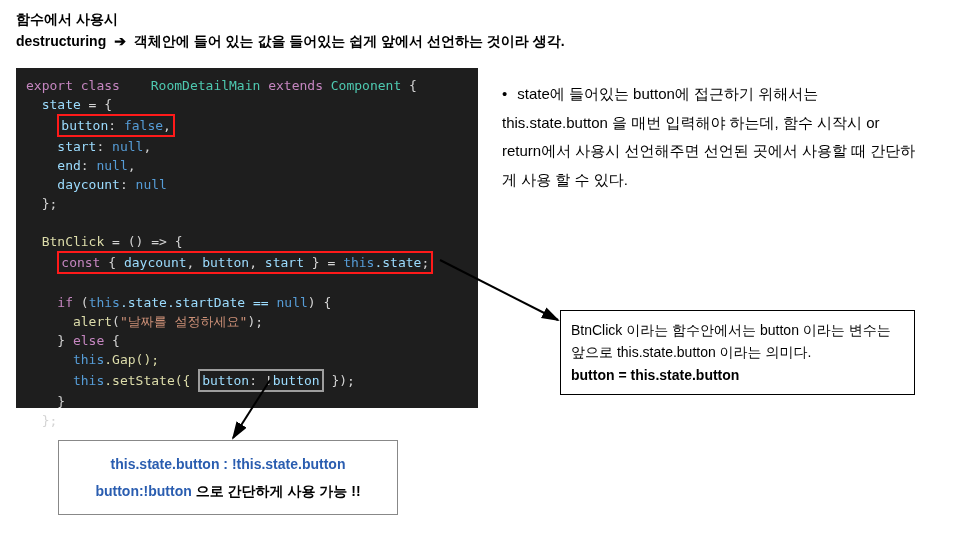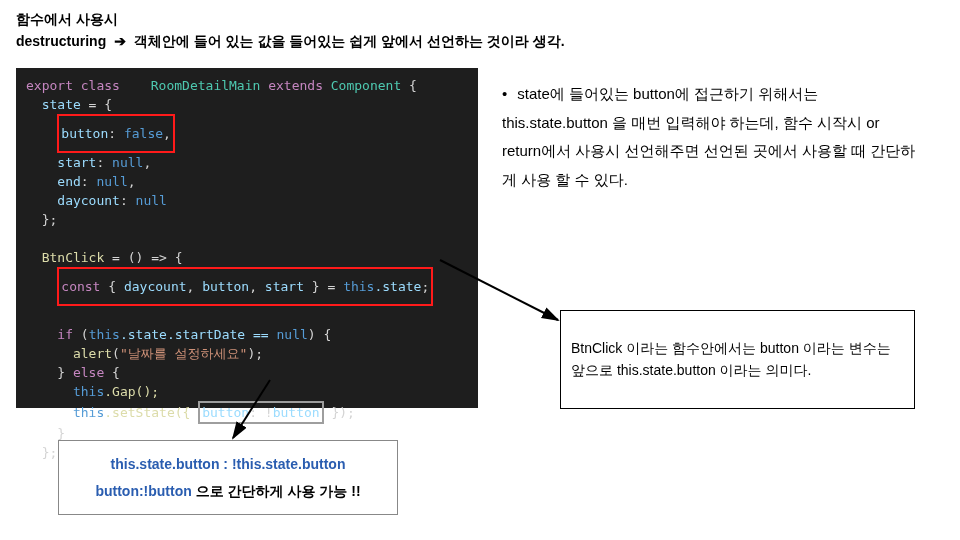--- a/index.html
+++ b/index.html
@@ -38,21 +38,21 @@
   .tok-kw   { color: #c586c0; }     
   .tok-type { color: #4ec9b0; }     
   .tok-cls  { color: #4ec9b0; padding-left: 23px; }
   .tok-var  { color: #9cdcfe; }     
   .tok-fn   { color: #dcdcaa; }     
   .tok-str  { color: #ce9178; }
   .tok-bool { color: #569cd6; }     
   .tok-this { color: #569cd6; }
   .hl-red {
     border: 2px solid #ff1a1a;
-    padding: 8px 2px;
+    padding: 0 2px;
     display: inline-block;
   }
   .hl-gray {
     border: 2px solid #9e9e9e;
     padding: 0 2px;
     display: inline-block;
   }
   .bullet-text {
     position: absolute;
     left: 502px;
@@ -62,21 +62,21 @@
     color: #000;
     line-height: 1.9;
   }
   .bullet-text .dot { margin-right: 10px; }
   .callout-right {
     position: absolute;
     left: 560px;
     top: 310px;
     width: 355px;
     border: 1px solid #000;
-    padding: 26px 10px;
+    padding: 8px 10px;
     font-size: 14px;
     line-height: 1.6;
     background: #fff;
   }
   .callout-right .strong { font-weight: bold; }
   .callout-bottom {
     position: absolute;
     left: 58px;
     top: 440px;
     width: 340px;
@@ -127,20 +127,21 @@
       <span class="tok-this">this</span><span class="tok-fn">.setState({ </span><span class="hl-gray"><span class="tok-var">button</span><span>: !</span><span class="tok-var">button</span></span><span> });</span>
 <span>    }</span>
 <span>  };</span></div>
 
 <div class="bullet-text">
   <span class="dot">•</span><span>state에 들어있는 button에 접근하기 위해서는 this.state.button 을 매번 입력해야 하는데, 함수 시작시 or return에서 사용시 선언해주면 선언된 곳에서 사용할 때 간단하게 사용 할 수 있다.</span>
 </div>
 
 <div class="callout-right">
   <div>BtnClick 이라는 함수안에서는 button 이라는 변수는 앞으로 this.state.button  이라는 의미다.</div>
+  <div class="strong">button = this.state.button</div>
 </div>
 
 <div class="callout-bottom">
   <div class="line1">this.state.button : !this.state.button</div>
   <div>
     <span class="line2-a">button:!button</span><span class="line2-b"> 으로 간단하게 사용 가능 !!</span>
   </div>
 </div>
 
 <svg class="arrows">

